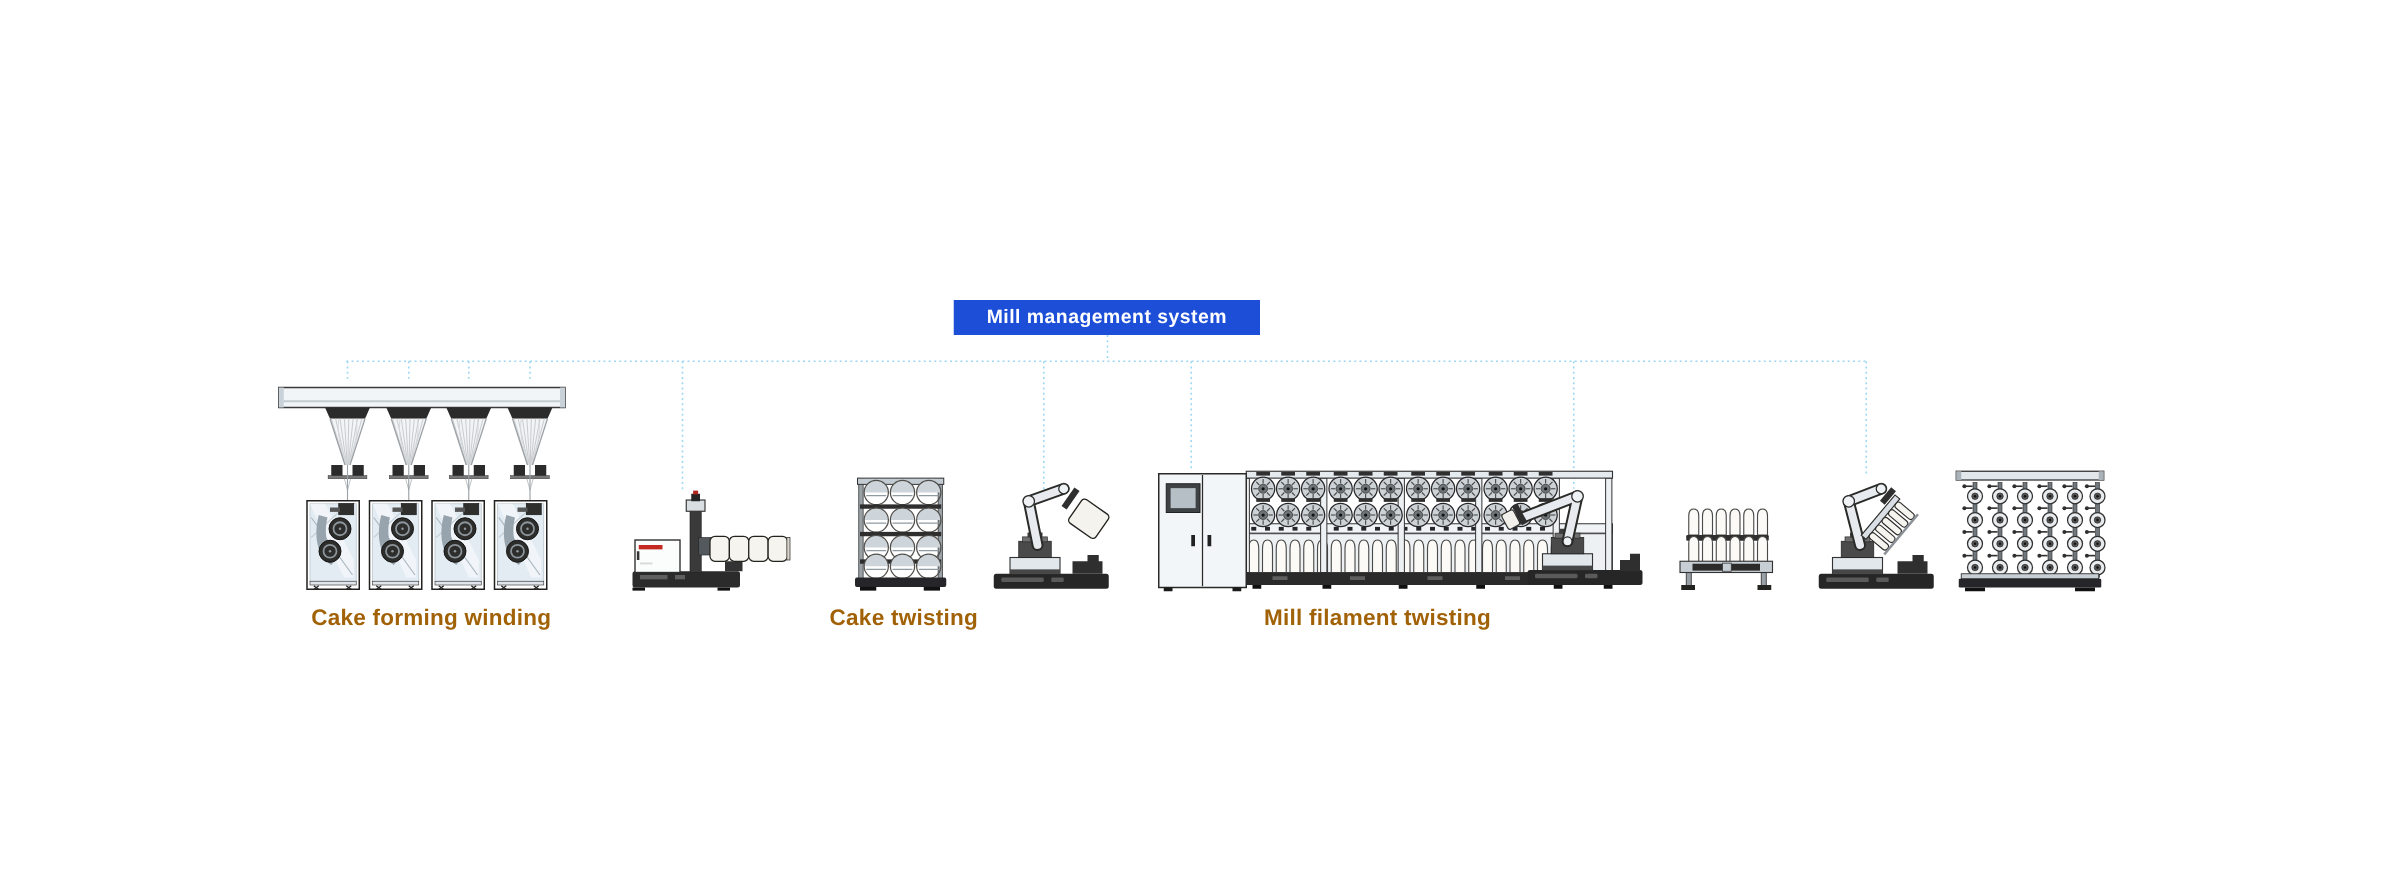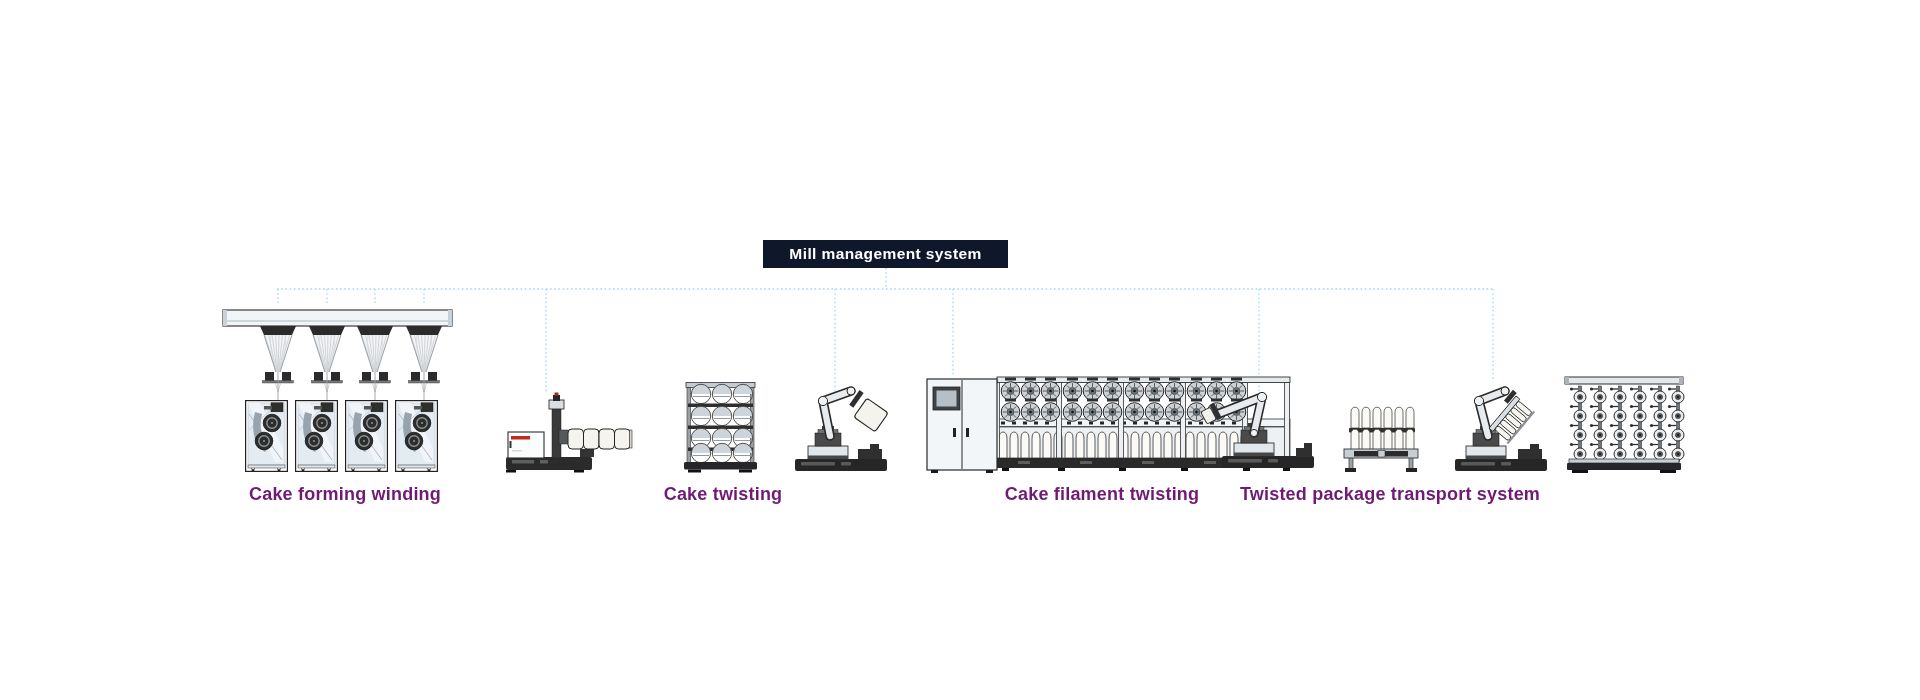--- a/index.html
+++ b/index.html
@@ -1,23 +1,23 @@
 <!DOCTYPE html>
 <html><head>
 <meta charset="utf-8">
 <style>
   html,body{margin:0;padding:0;background:#ffffff;}
   #stage{position:relative;width:1920px;height:700px;background:#ffffff;overflow:hidden;
          font-family:"Liberation Sans",sans-serif;}
   #art{position:absolute;left:0;top:0;}
-  .mms{position:absolute;left:763px;top:240px;width:245px;height:28px;background:#0f172a;
+  .mms{position:absolute;left:763px;top:240px;width:245px;height:28px;background:#1d4ed8;
        color:#ffffff;font-weight:700;font-size:15.5px;letter-spacing:.4px;
        display:flex;align-items:center;justify-content:center;}
   .caption{position:absolute;top:484px;transform:translateX(-50%);white-space:nowrap;
-       font-weight:700;font-size:18px;letter-spacing:.2px;color:#701a75;}
+       font-weight:700;font-size:18px;letter-spacing:.2px;color:#a16207;}
   #cap0{left:345px}#cap1{left:723px}#cap2{left:1102px}#cap3{left:1390px}
 </style>
 </head>
 <body>
 
 <div id="stage">
 
 <svg id="art" width="1920" height="700" viewBox="0 0 1920 700">
 <defs>
 
@@ -432,16 +432,15 @@
   </g>
 </g>
 </svg>
 
 <div class="mms">
   <span>Mill management system</span>
 </div>
 
 <div class="caption" id="cap0">Cake forming winding</div>
 <div class="caption" id="cap1">Cake twisting</div>
-<div class="caption" id="cap2">Cake filament twisting</div>
-<div class="caption" id="cap3">Twisted package transport system</div>
+<div class="caption" id="cap2">Mill filament twisting</div>
 
 </div>
 
 </body></html>

